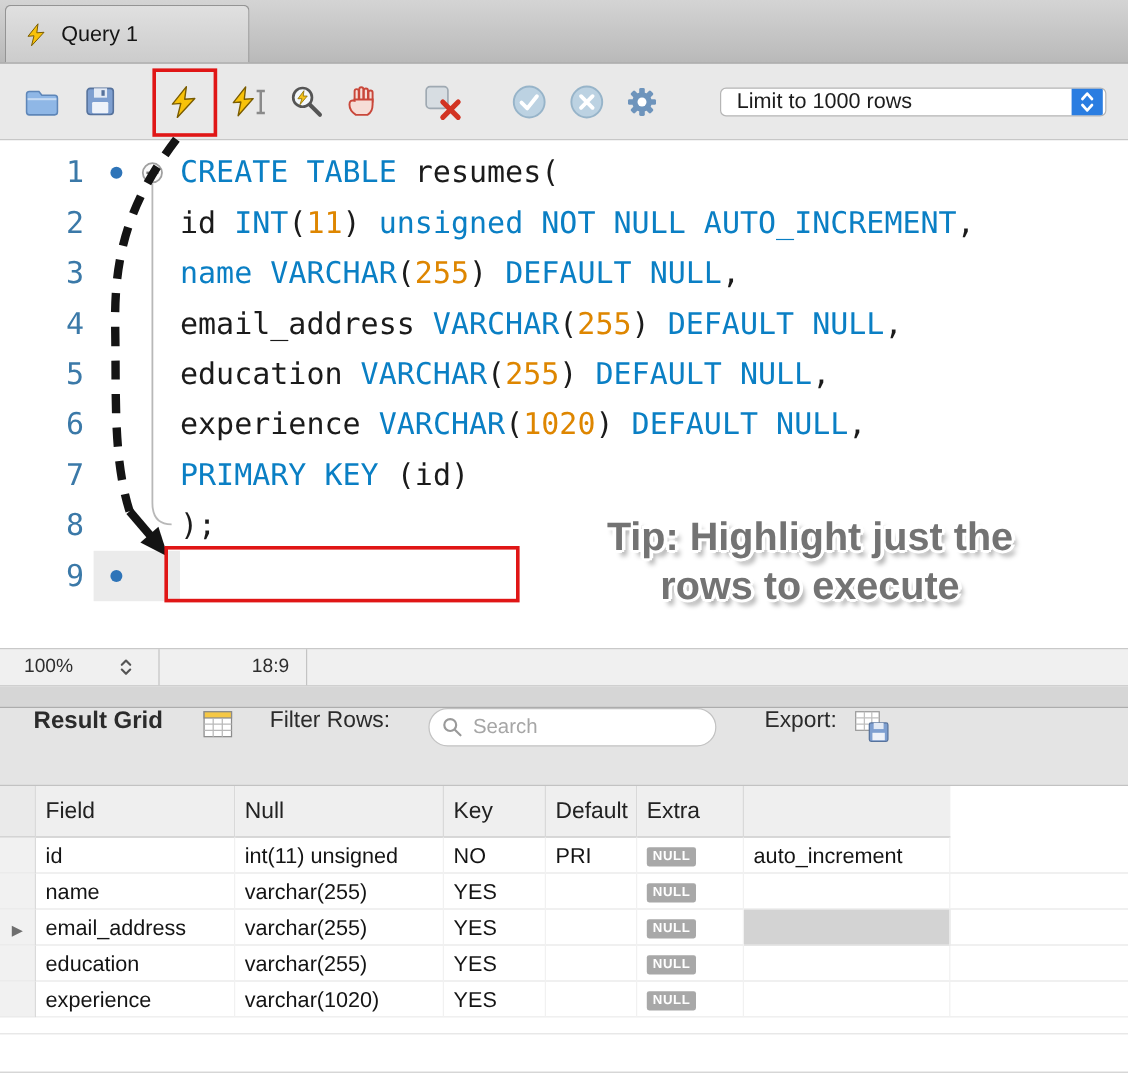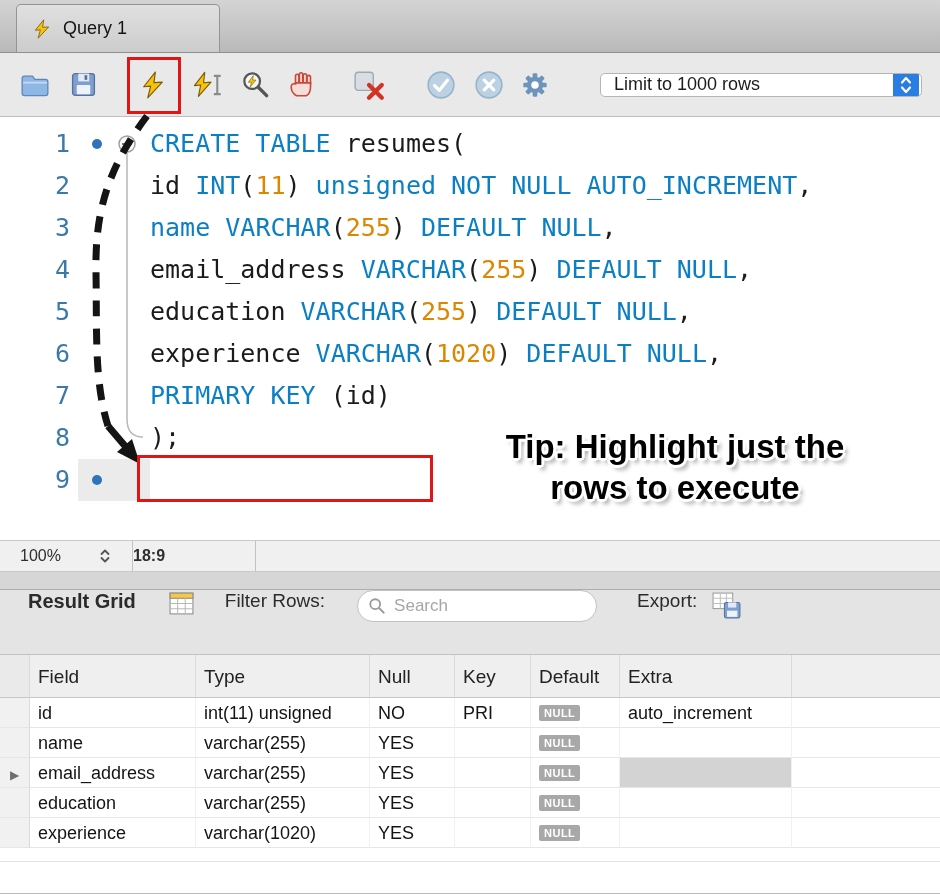--- a/index.html
+++ b/index.html
@@ -1,21 +1,21 @@
 <!DOCTYPE html>
 <html><head>
 <meta charset="utf-8">
 <style>
   * { box-sizing: border-box; margin: 0; padding: 0; }
   body { background:#ffffff; font-family:"Liberation Sans", sans-serif; }
   .app { position:relative; width:940px; height:894px; overflow:hidden; background:#ffffff; border-bottom:1px solid #bbb; }
 
   
   .tabbar { position:relative; height:53px; background:linear-gradient(#d4d4d4,#b9b9b9); border-bottom:1px solid #8f8f8f; }
-  .tab { position:absolute; left:16px; top:4px; bottom:0; width:204px;
+  .tab { position:absolute; left:4px; top:4px; bottom:0; width:204px;
          background:linear-gradient(#e0e0e0,#cccccc); border:1px solid #949494; border-bottom:none;
          border-radius:5px 5px 0 0; display:flex; align-items:center; padding-left:15px; gap:11px; }
   .tab-title { font-size:18px; color:#151515; }
 
   
   .toolbar { height:64px; background:#e9e9e9; border-bottom:1px solid #bfbfbf; display:flex; align-items:center; }
   .tbtn { background:none; border:none; width:38px; height:38px; display:flex; align-items:center; justify-content:center; cursor:default; }
   .tbtn svg { display:block; }
   .limit-select { margin-left:auto; margin-right:18px; width:322px; height:24px; background:#fff;
                   border:1px solid #b5b5b5; border-radius:5px; display:flex; align-items:center; overflow:hidden; }
@@ -28,35 +28,35 @@
   .lnum { width:78px; text-align:right; padding-right:8px; color:#3b79a8; }
   .lmargin { width:72px; }
   .lcode { flex:1; }
   .cline.current .lmargin, .cline.current .lcode { background:#ebebeb; }
   .tok-k { color:#0a7fc4; }
   .tok-n { color:#de8600; }
   .tok-p { color:#1b1b1b; }
 
   
   .anno { position:absolute; left:440px; top:426px; width:470px; text-align:center; z-index:35;
-          font-size:33px; font-weight:700; line-height:41px; color:#000000;
+          font-size:33px; font-weight:700; line-height:41px; color:#737373;
           text-shadow:-2px -2px 0 #fff, 2px -2px 0 #fff, -2px 2px 0 #fff, 2px 2px 0 #fff,
                       0 -3px 0 #fff, 0 3px 0 #fff, -3px 0 0 #fff, 3px 0 0 #fff, 4px 5px 4px rgba(0,0,0,0.35); }
   .overlay { position:absolute; inset:0; width:940px; height:894px; pointer-events:none; z-index:30; }
   .redbox { position:absolute; border:3px solid #e01616; pointer-events:none; z-index:40; }
   .redbox1 { left:127px; top:57px; width:54px; height:57px; }
   .redbox2 { left:137px; top:455px; width:296px; height:47px; }
 
   
   .statusbar { height:32px; background:#f0f0f0; border-top:1px solid #c9c9c9; border-bottom:1px solid #c9c9c9;
                display:flex; align-items:center; font-size:16px; color:#2e2e2e; }
   .zoom { width:92px; padding-left:20px; }
   .stepbtn { background:none; border:none; width:26px; height:26px; display:flex; align-items:center; justify-content:center; cursor:default; }
   .vdiv { width:1px; height:100%; background:#c3c3c3; margin-left:14px; }
-  .cursorpos { width:108px; text-align:left;font-weight:bold; }
+  .cursorpos { width:108px; text-align:right; }
 
   .splitter { height:18px; background:#d6d6d6; border-bottom:1px solid #adadad; }
 
   
   .result-header { height:65px; background:#e4e4e4; border-bottom:1px solid #c2c2c2; display:flex; align-items:flex-start; }
   .rg-title { margin-left:28px; font-size:20px; font-weight:700; color:#2b2b2b; }
   .rg-gridicon { margin-left:32px; }
   .rg-filter { margin-left:30px; font-size:19px; color:#2b2b2b; }
   .searchwrap { position:relative; margin-left:32px; }
   .searchwrap svg { position:absolute; left:11px; top:7px; }
@@ -233,21 +233,20 @@
         <rect x="13" y="12" width="15" height="15" rx="1.5" fill="#7e9fd0" stroke="#56729c"></rect>
         <rect x="16.5" y="12" width="8" height="5" fill="#e3eaf5"></rect>
         <rect x="15.5" y="20" width="10" height="6" fill="#eef2f9"></rect>
       </svg>
     </button>
   </div>
 
   <div class="grow grid-header">
     <div class="gcell gut hcell"></div>
     <div class="gcell hcell">Field</div>
-    <div class="gcell hcell">Type</div>
     <div class="gcell hcell">Null</div>
     <div class="gcell hcell">Key</div>
     <div class="gcell hcell">Default</div>
     <div class="gcell hcell">Extra</div>
     <div class="gcell hcell fill"></div>
   </div>
 
   <div>
       <div class="grow">
         <div class="gcell gut"></div>

